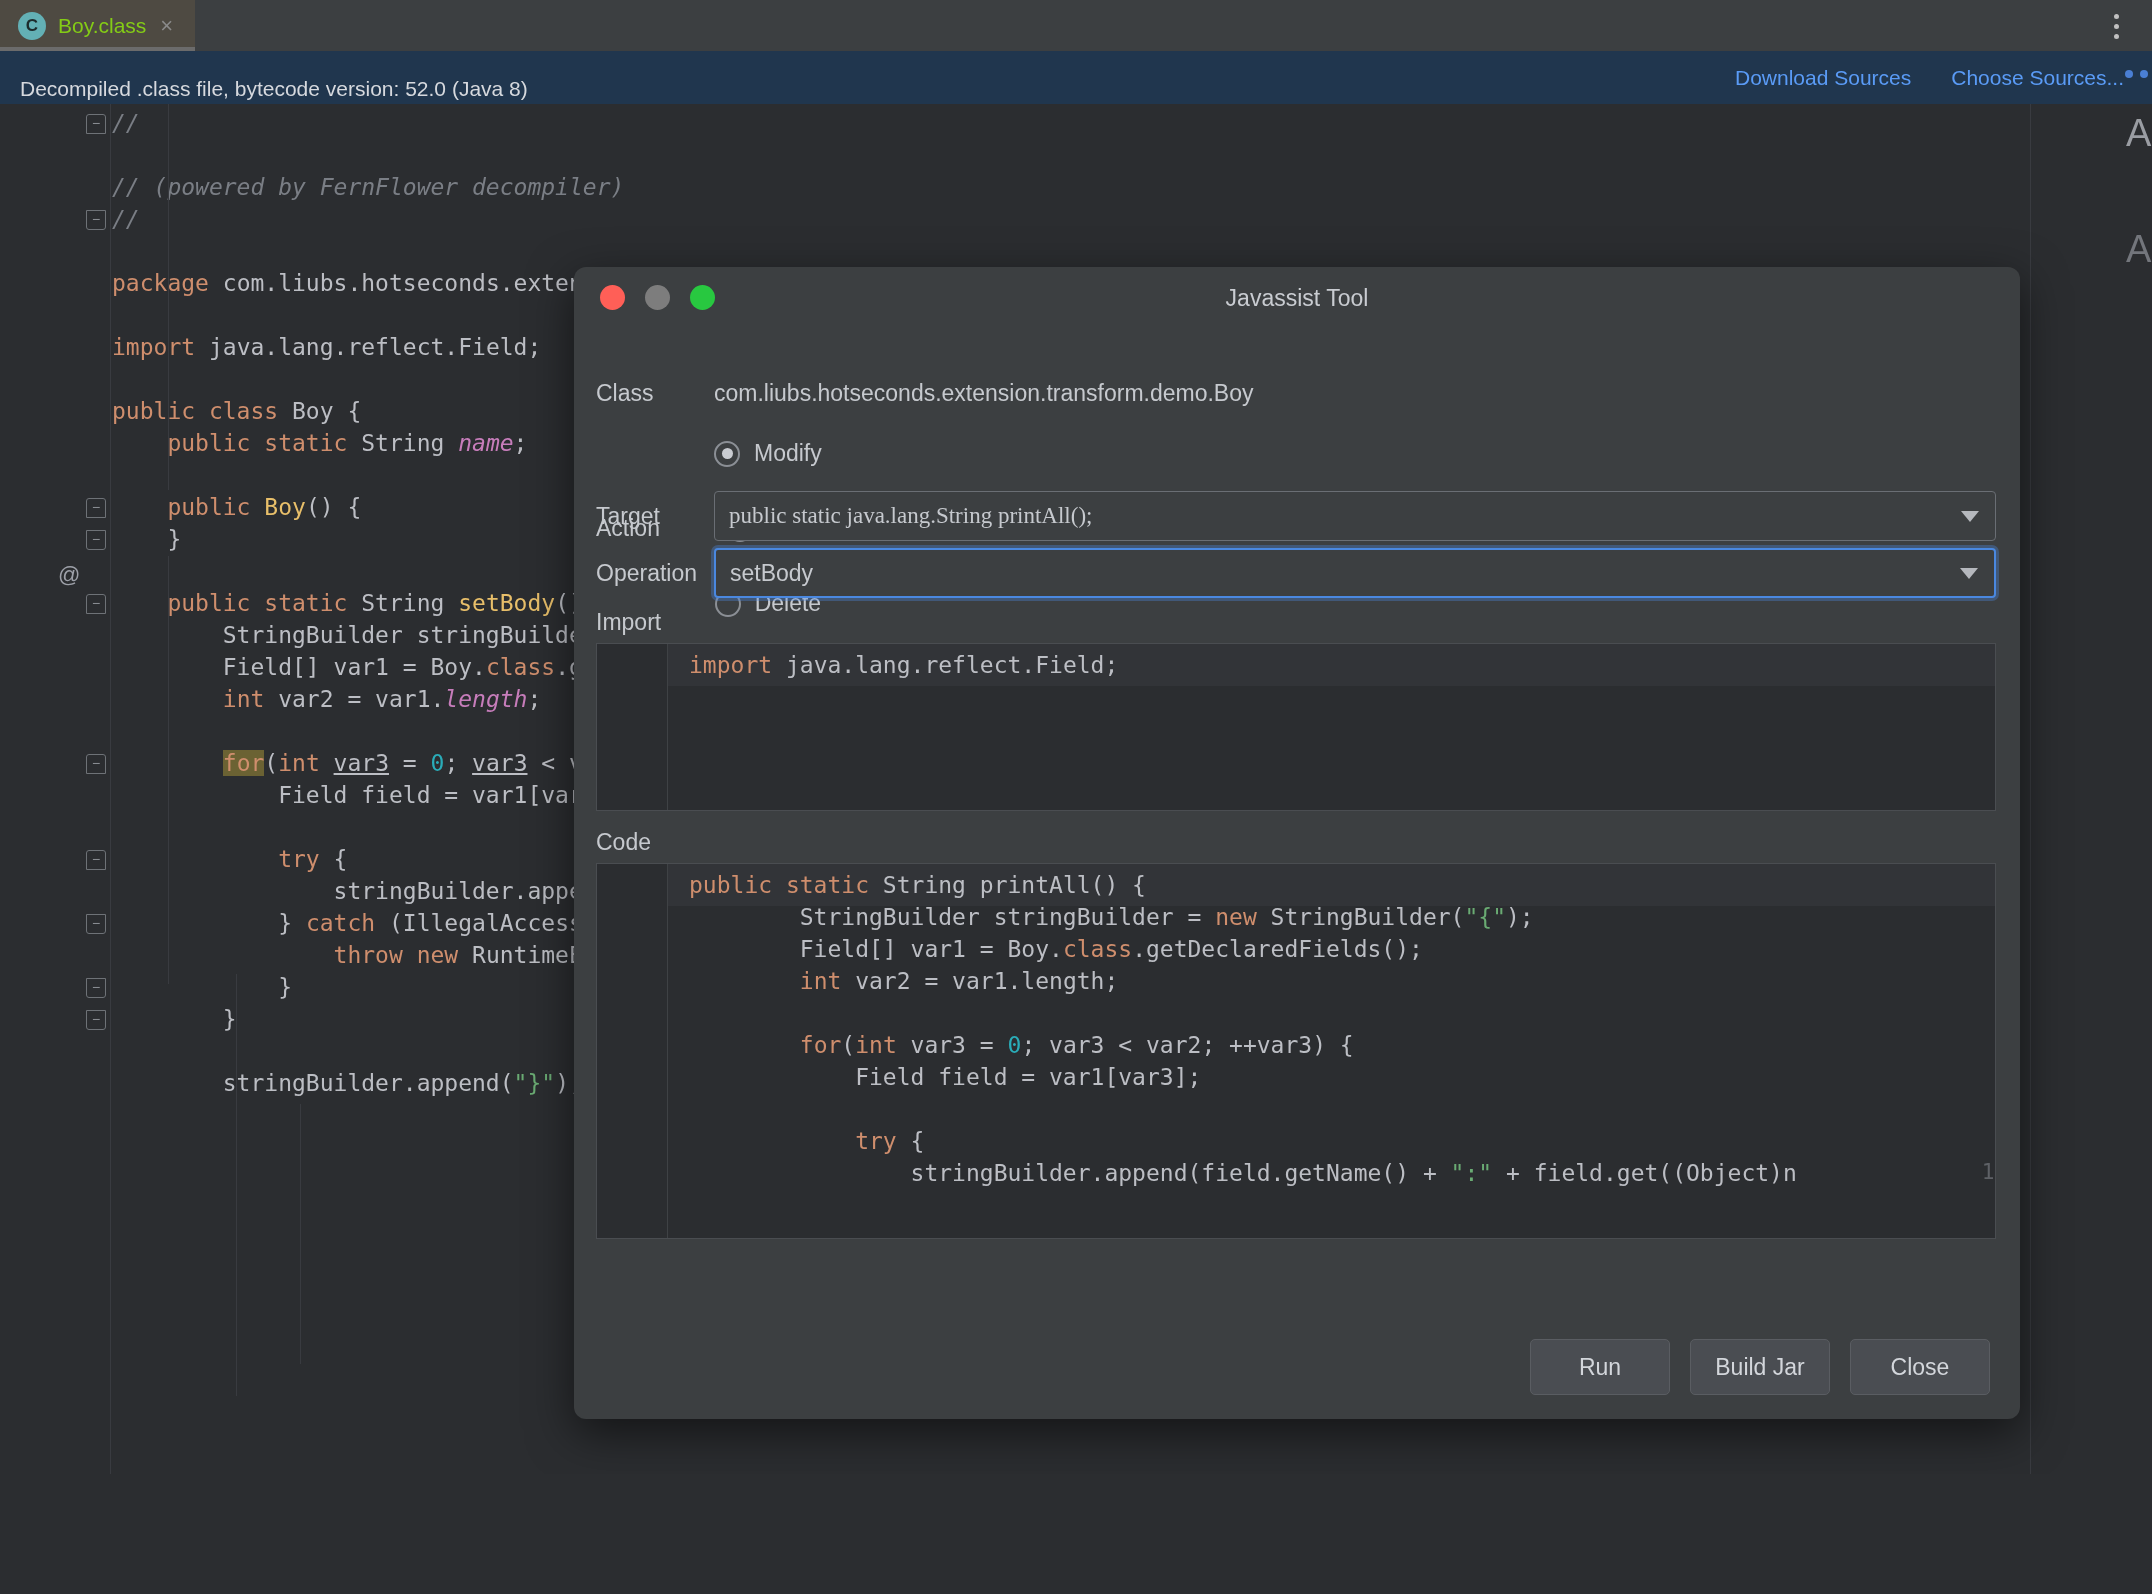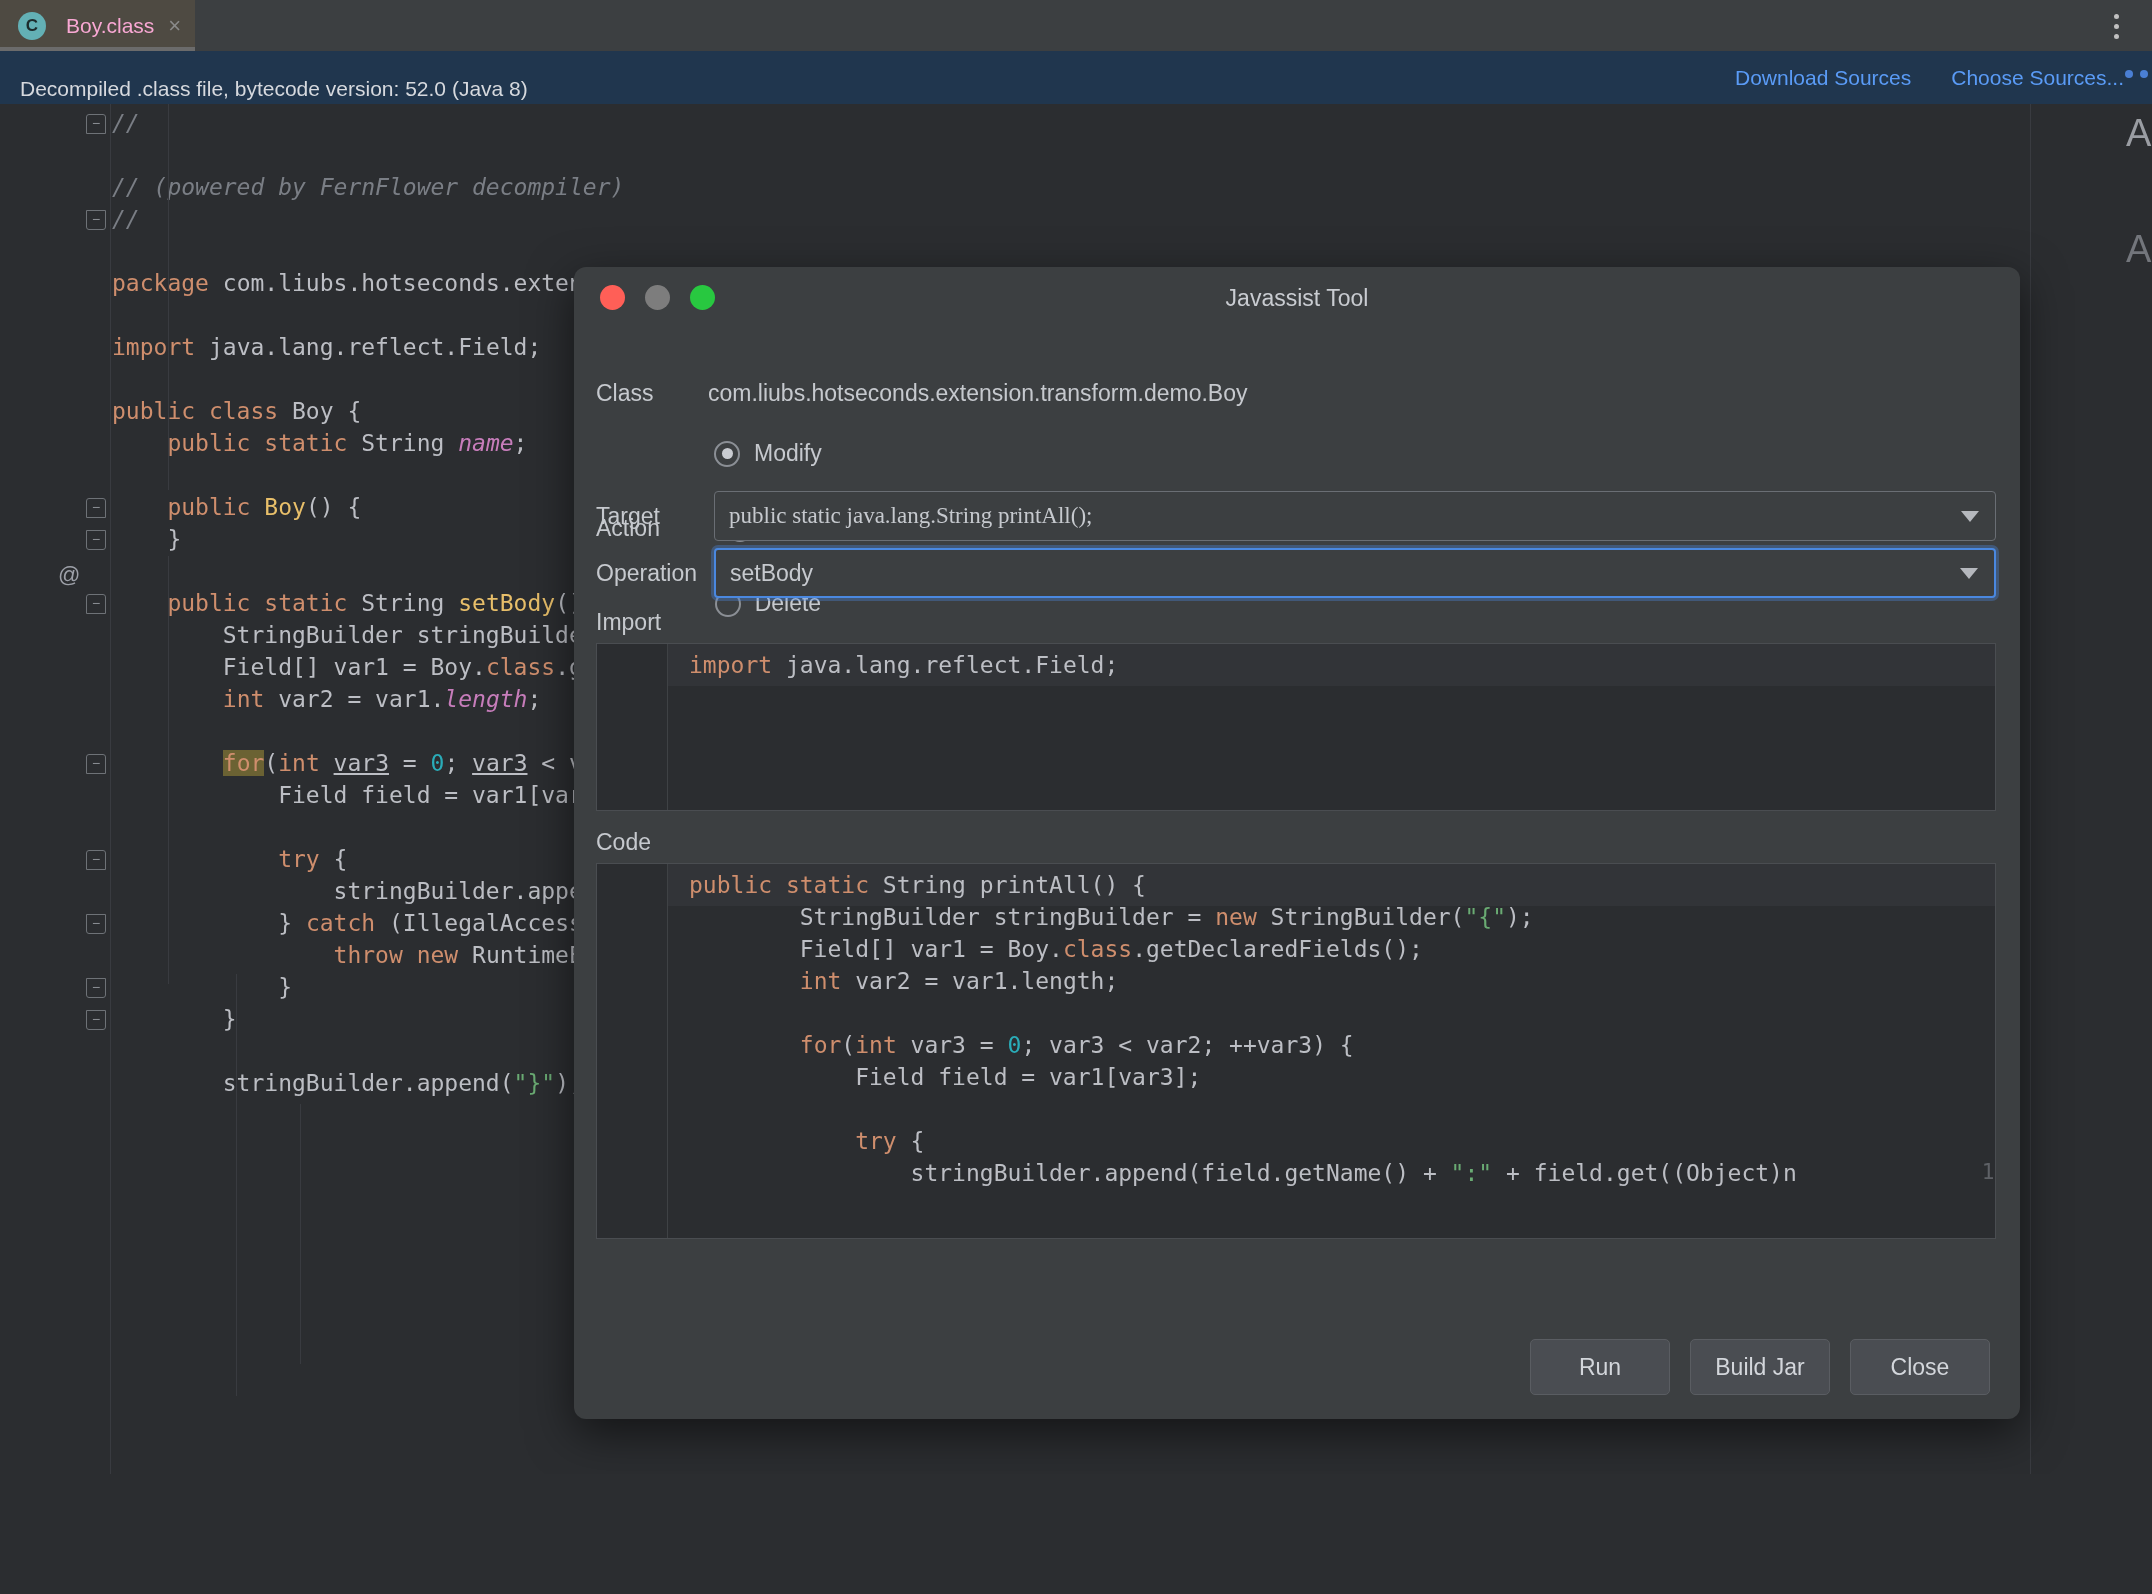--- a/index.html
+++ b/index.html
@@ -10,21 +10,21 @@
     color:#bcbec4;
     overflow:hidden;
     position:relative;
   }
 
   
   #tabbar{position:absolute;left:0;top:0;width:2152px;height:51px;background:#3c3f41;}
   #tab{position:absolute;left:0;top:0;width:195px;height:51px;background:#4e4a42;display:flex;align-items:center;padding-left:18px;box-sizing:border-box;}
   #tab .underline{position:absolute;left:0;bottom:0;width:195px;height:4px;background:#6b6b6b;}
   .tab-icon{width:28px;height:28px;border-radius:50%;background:#63b0b5;color:#1d2b2c;font-size:17px;font-weight:bold;display:flex;align-items:center;justify-content:center;flex:0 0 auto;}
-  .tab-label{font-size:21px;color:#f9a8d4;margin-left:20px;white-space:nowrap;}
+  .tab-label{font-size:21px;color:#84cc16;margin-left:12px;white-space:nowrap;}
   .tab-close{font-size:22px;color:#8a8a8a;margin-left:14px;}
   #kebab{position:absolute;right:22px;top:10px;width:28px;height:32px;display:flex;flex-direction:column;align-items:center;justify-content:center;gap:5px;}
   #kebab i{display:block;width:5px;height:5px;border-radius:50%;background:#c0c0c0;}
 
   
   #banner{position:absolute;left:0;top:51px;width:2152px;height:53px;background:#20364e;display:flex;align-items:center;box-sizing:border-box;padding:0 22px 0 20px;}
   #banner .msg{font-size:21px;color:#d6d9de;white-space:nowrap;margin-top:23px;}
   #banner .links{margin-left:auto;display:flex;gap:40px;padding-right:6px;}
   #banner .links a{font-size:21px;color:#5a9bf6;text-decoration:none;white-space:nowrap;}
   #banner .dots{position:absolute;right:4px;top:19px;display:flex;gap:7px;}
@@ -190,21 +190,21 @@
     <span class="lights">
       <i style="background:#ff5f57;"></i>
       <i style="background:#7d7d7d;"></i>
       <i style="background:#28c840;"></i>
     </span>
     <div id="dtitle">Javassist Tool</div>
   </div>
 
   <div class="drow" style="left:22px;top:113px;">
     <span class="dlabel" style="width:100px;display:inline-block;">Class</span>
-    <span class="dvalue" style="margin-left:12px;">com.liubs.hotseconds.extension.transform.demo.Boy</span>
+    <span class="dvalue" style="margin-left:18px;">com.liubs.hotseconds.extension.transform.demo.Boy</span>
   </div>
 
   <div class="drow" style="left:22px;top:173px;">
     <span class="dlabel" style="width:100px;display:inline-block;">Action</span>
     <span id="radiogroup" style="display:flex;align-items:center;gap:48px;margin-left:18px;flex-direction:column;">
         <span style="display:flex;align-items:center;gap:14px;">
           <span class="radio on"></span>
           <span class="dlabel">Modify</span>
         </span>
         <span style="display:flex;align-items:center;gap:14px;">

